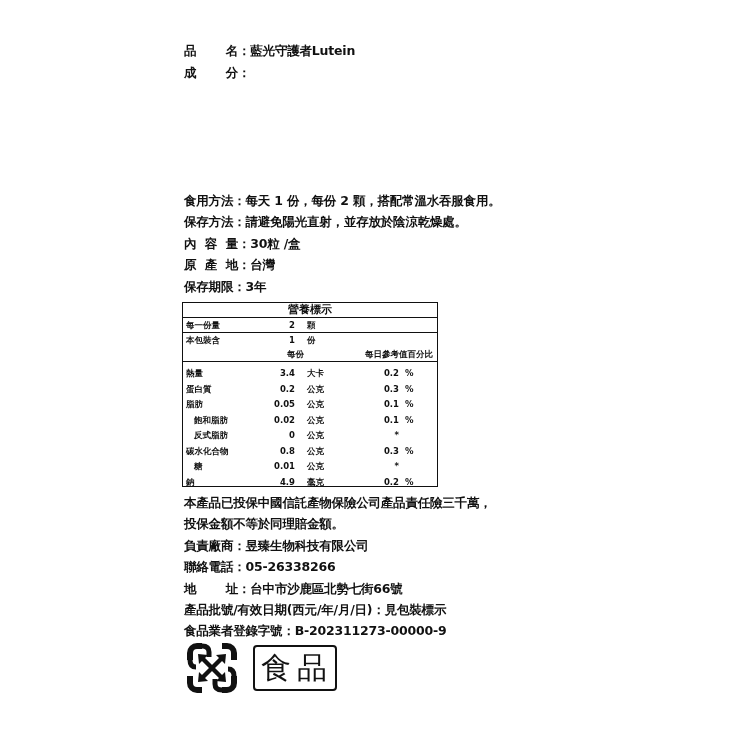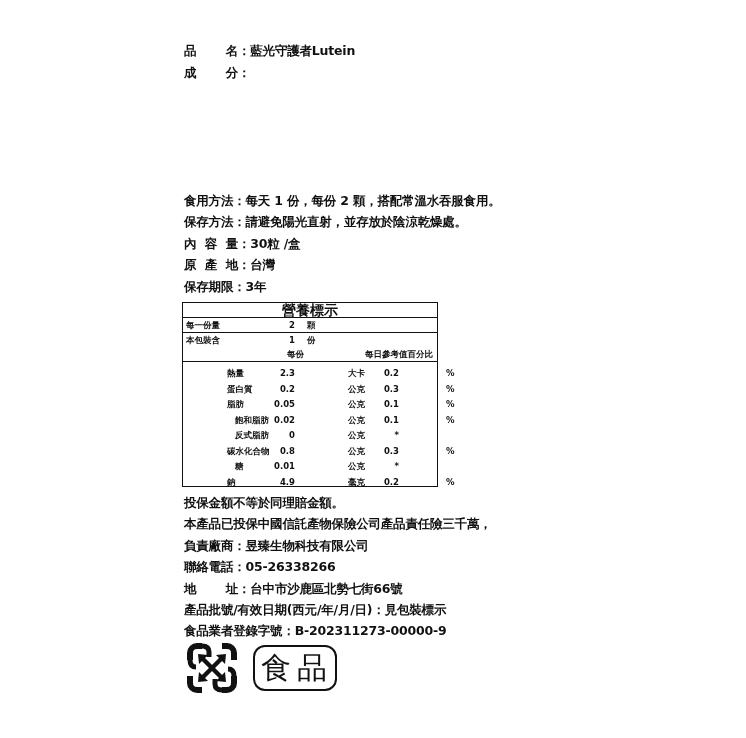--- a/index.html
+++ b/index.html
@@ -49,38 +49,38 @@
       border: 1px solid #111;
       box-sizing: border-box;
       font-size: 8.5px;
       font-weight: bold;
     }
     .nut .title {
       height: 14px;
       line-height: 14px;
       text-align: center;
       border-bottom: 1px solid #111;
-      font-size: 14px;
+      font-size: 11px;
     }
     .nut .r {
       position: relative;
       height: 14px;
       line-height: 14px;
     }
     .nut .r.bb { border-bottom: 1px solid #111; }
     .nut .c-name { position: absolute; left: 3px; }
     .nut .c-name.ind { left: 11px; }
     .nut .c-num { position: absolute; right: 142px; text-align: right; }
     .nut .c-unit { position: absolute; left: 124px; }
     .nut .c-dv { position: absolute; right: 38px; text-align: right; }
     .nut .c-pct { position: absolute; left: 222px; }
     .nut .c-perserv { position: absolute; left: 104px; }
     .nut .c-dvhead { position: absolute; right: 4px; margin-left: 37px; }
     .nut .spacer { height: 4px; }
-    .nut .body .r { height: 15.5px; line-height: 15.5px; margin-left: 41px; }
+    .nut .body .r { height: 15.5px; line-height: 15.5px; }
 
     #bottom { top: 492px; }
     #bottom .row { height: 21.4px; line-height: 21.4px; }
     .addr-k { flex: none; width: 54px; display: flex; justify-content: space-between; }
 
     .icons {
       position: absolute;
       top: 643px;
       left: 187px;
       display: flex;
@@ -88,21 +88,21 @@
       align-items: center;
     }
     .recycle {
       width: 50px;
       height: 50px;
     }
     .food-box {
       width: 84px;
       height: 46px;
       border: 2.5px solid #111;
-      border-radius: 12px;
+      border-radius: 4px;
       box-sizing: border-box;
       display: flex;
       align-items: center;
       justify-content: center;
       font-family: "DejaVu Serif", "Liberation Serif", serif;
       font-size: 30px;
       letter-spacing: 6px;
       padding-left: 4px;
       line-height: 1;
     }
@@ -177,21 +177,21 @@
     <span class="c-unit">份</span>
   </div>
   <div class="r bb">
     <span class="c-perserv">每份</span>
     <span class="c-dvhead">每日參考值百分比</span>
   </div>
   <div class="spacer"></div>
   <div class="body">
     <div class="r">
       <span class="c-name">熱量</span>
-      <span class="c-num">2.3</span>
+      <span class="c-num">3.4</span>
       <span class="c-unit">大卡</span>
       <span class="c-dv">0.2</span>
       <span class="c-pct">%</span>
     </div>
     <div class="r">
       <span class="c-name">蛋白質</span>
       <span class="c-num">0.2</span>
       <span class="c-unit">公克</span>
       <span class="c-dv">0.3</span>
       <span class="c-pct">%</span>
@@ -235,22 +235,22 @@
       <span class="c-name">鈉</span>
       <span class="c-num">4.9</span>
       <span class="c-unit">毫克</span>
       <span class="c-dv">0.2</span>
       <span class="c-pct">%</span>
     </div>
   </div>
 </div>
 
 <div class="label-block" id="bottom">
+  <div class="row">本產品已投保中國信託產物保險公司產品責任險三千萬，</div>
   <div class="row">投保金額不等於同理賠金額。</div>
-  <div class="row">本產品已投保中國信託產物保險公司產品責任險三千萬，</div>
   <div class="row">
     <span>負責廠商</span>
     <span class="colon">：</span>
     <span>昱臻生物科技有限公司</span>
   </div>
   <div class="row">
     <span>聯絡電話</span>
     <span class="colon">：</span>
     <span>05-26338266</span>
   </div>

